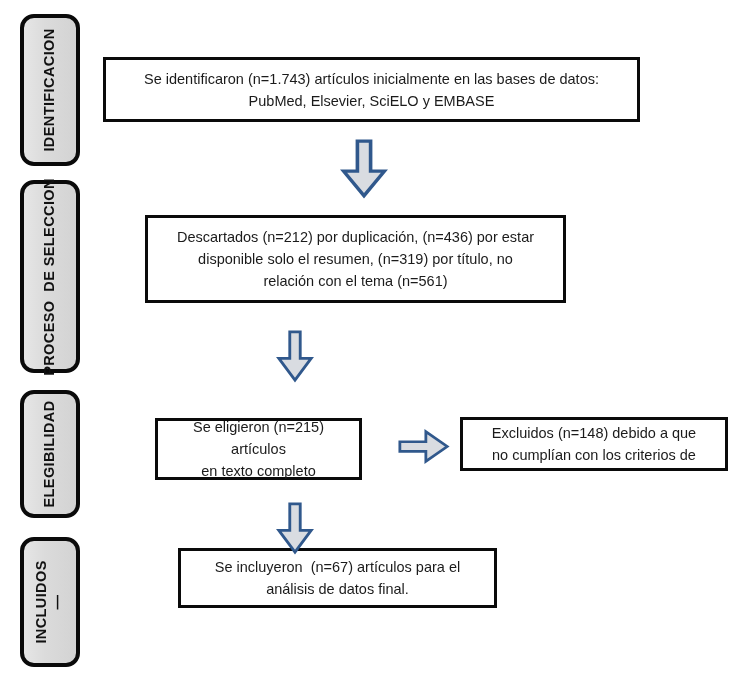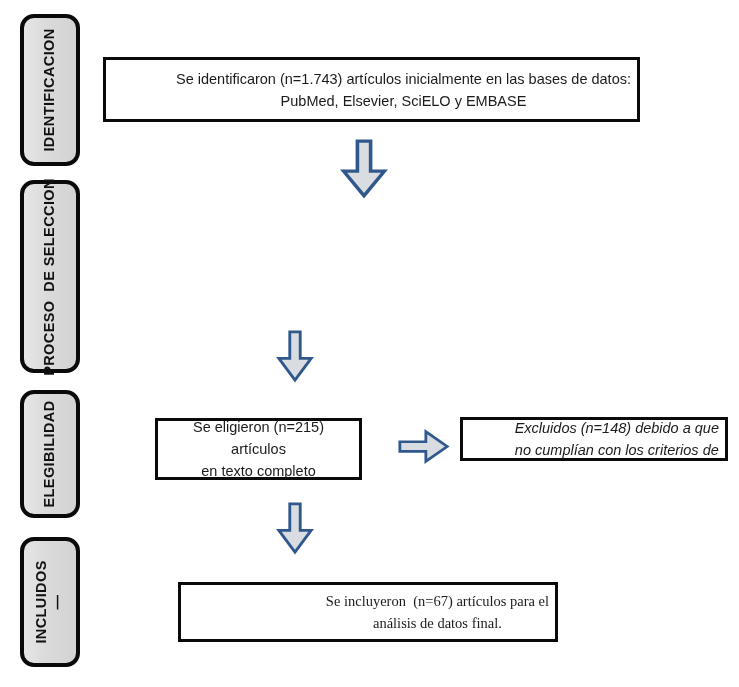--- a/index.html
+++ b/index.html
@@ -46,32 +46,32 @@
   #stage-incluidos      { top: 537px; height: 130px; }
 
   
   .flow-box {
     position: absolute;
     border: 3px solid var(--box-border, #0a0a0a);
     background: #ffffff;
     box-sizing: border-box;
     display: flex;
     align-items: center;
-    justify-content: flex-end;
+    justify-content: center;
     text-align: center;
     font-size: 14.5px;
     line-height: 22px;
     padding: 2px 6px;
   }
   .flow-box .txt { white-space: pre-wrap; }
   #box-identified { left: 103px; top: 57px;  width: 537px; height: 65px; }
   #box-discarded  { left: 145px; top: 215px; width: 421px; height: 88px; }
   #box-fulltext   { left: 155px; top: 418px; width: 207px; height: 62px; }
-  #box-excluded   { left: 460px; top: 417px; width: 268px; height: 44px; font-style: italic; }
-  #box-included   { left: 178px; top: 582px; width: 380px; height: 60px; font-family: Liberation Serif, serif; }
+  #box-excluded   { left: 460px; top: 417px; width: 268px; height: 54px; }
+  #box-included   { left: 178px; top: 548px; width: 319px; height: 60px; }
 
   
   .arrow { position: absolute; }
   .arrow svg { display: block; width: 100%; height: 100%; }
   .arrow path {
     fill: var(--arrow-fill, #d9dce1);
     stroke: var(--arrow-stroke, #30588c);
     stroke-width: 3;
     stroke-linejoin: miter;
   }
@@ -96,20 +96,25 @@
   </div>
   <div class="stage" id="stage-incluidos">
     <span class="rot">INCLUIDOS
 —</span>
   </div>
 
   <div class="flow-box" id="box-identified">
     <span class="txt">Se identificaron (n=1.743) artículos inicialmente en las bases de datos:
 PubMed, Elsevier, SciELO y EMBASE</span>
   </div>
+  <div class="flow-box" id="box-discarded">
+    <span class="txt">Descartados (n=212) por duplicación, (n=436) por estar
+disponible solo el resumen, (n=319) por título, no
+relación con el tema (n=561)</span>
+  </div>
   <div class="flow-box" id="box-fulltext">
     <span class="txt">Se eligieron (n=215) artículos
 en texto completo</span>
   </div>
   <div class="flow-box" id="box-excluded">
     <span class="txt">Excluidos (n=148) debido a que
 no cumplían con los criterios de</span>
   </div>
   <div class="flow-box" id="box-included">
     <span class="txt">Se incluyeron  (n=67) artículos para el

